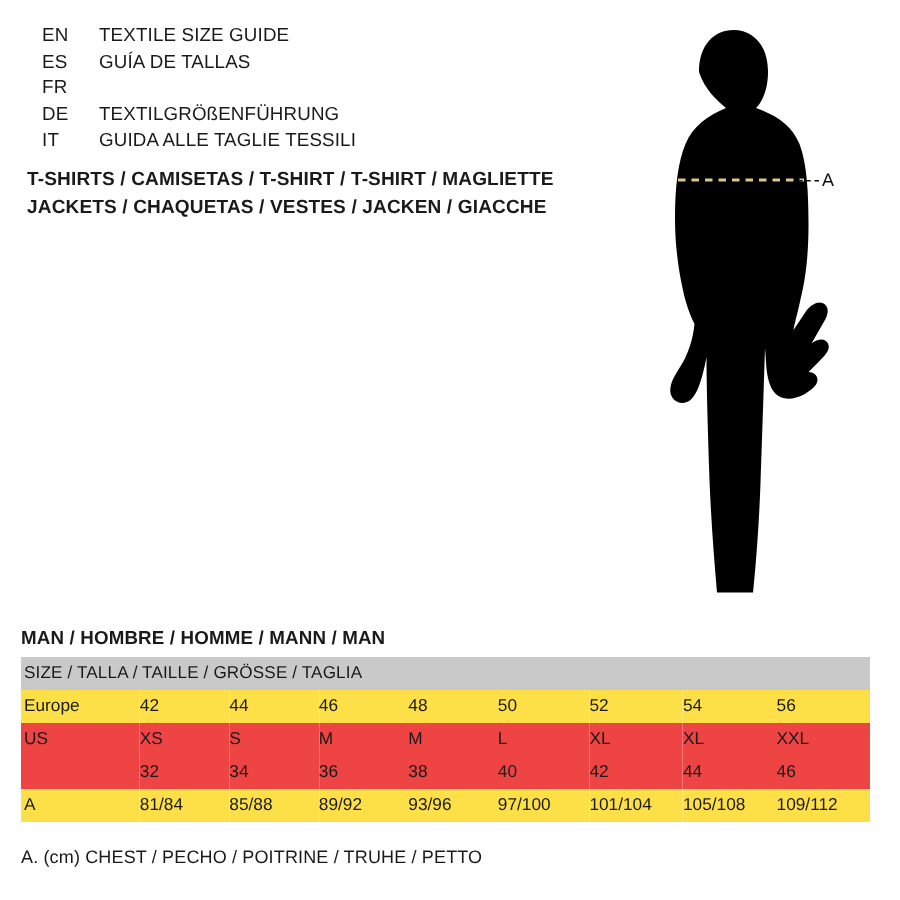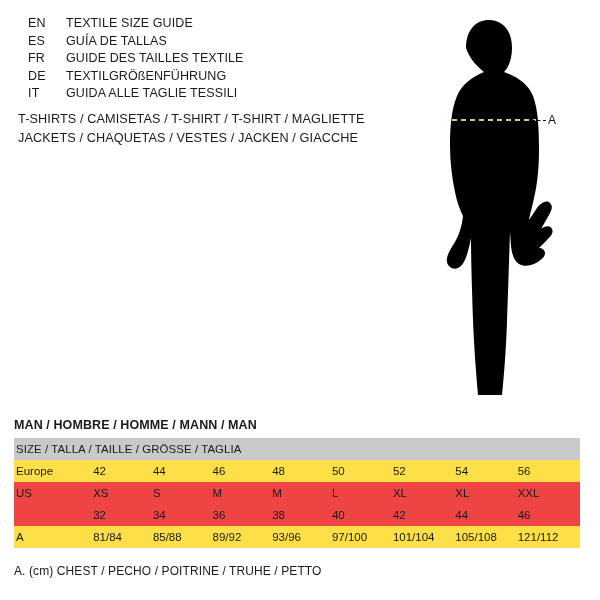--- a/index.html
+++ b/index.html
@@ -46,21 +46,21 @@
 
   
   .cat-block {
     position: absolute;
     left: 18px;
     top: 110px;
     width: 360px;
   }
   .cat-line {
     font-size: 12.7px;
-    font-weight: normal;
+    font-weight: bold;
     letter-spacing: .1px;
     line-height: 19px;
     white-space: nowrap;
   }
 
   
   .figure-wrap {
     position: absolute;
     left: 400px;
     top: 10px;
@@ -132,21 +132,20 @@
     <div class="lang-row">
       <div class="lang-code">EN</div>
       <div class="lang-text">TEXTILE SIZE GUIDE</div>
     </div>
     <div class="lang-row">
       <div class="lang-code">ES</div>
       <div class="lang-text">GUÍA DE TALLAS</div>
     </div>
     <div class="lang-row">
       <div class="lang-code">FR</div>
-      <div class="lang-text">GUIDE DES TAILLES TEXTILE</div>
     </div>
     <div class="lang-row">
       <div class="lang-code">DE</div>
       <div class="lang-text">TEXTILGRÖßENFÜHRUNG</div>
     </div>
     <div class="lang-row">
       <div class="lang-code">IT</div>
       <div class="lang-text">GUIDA ALLE TAGLIE TESSILI</div>
     </div>
   </div>
@@ -240,20 +239,20 @@
         </tr>
         <tr class="row-plain">
           <td class="col-label">A</td>
           <td class="cell">81/84</td>
           <td class="cell">85/88</td>
           <td class="cell">89/92</td>
           <td class="cell">93/96</td>
           <td class="cell">97/100</td>
           <td class="cell">101/104</td>
           <td class="cell">105/108</td>
-          <td class="cell">121/112</td>
+          <td class="cell">109/112</td>
         </tr>
       </tbody>
     </table>
     <div class="footnote">A. (cm) CHEST / PECHO / POITRINE / TRUHE / PETTO</div>
   </div>
 
 </div>
 
 </body></html>

